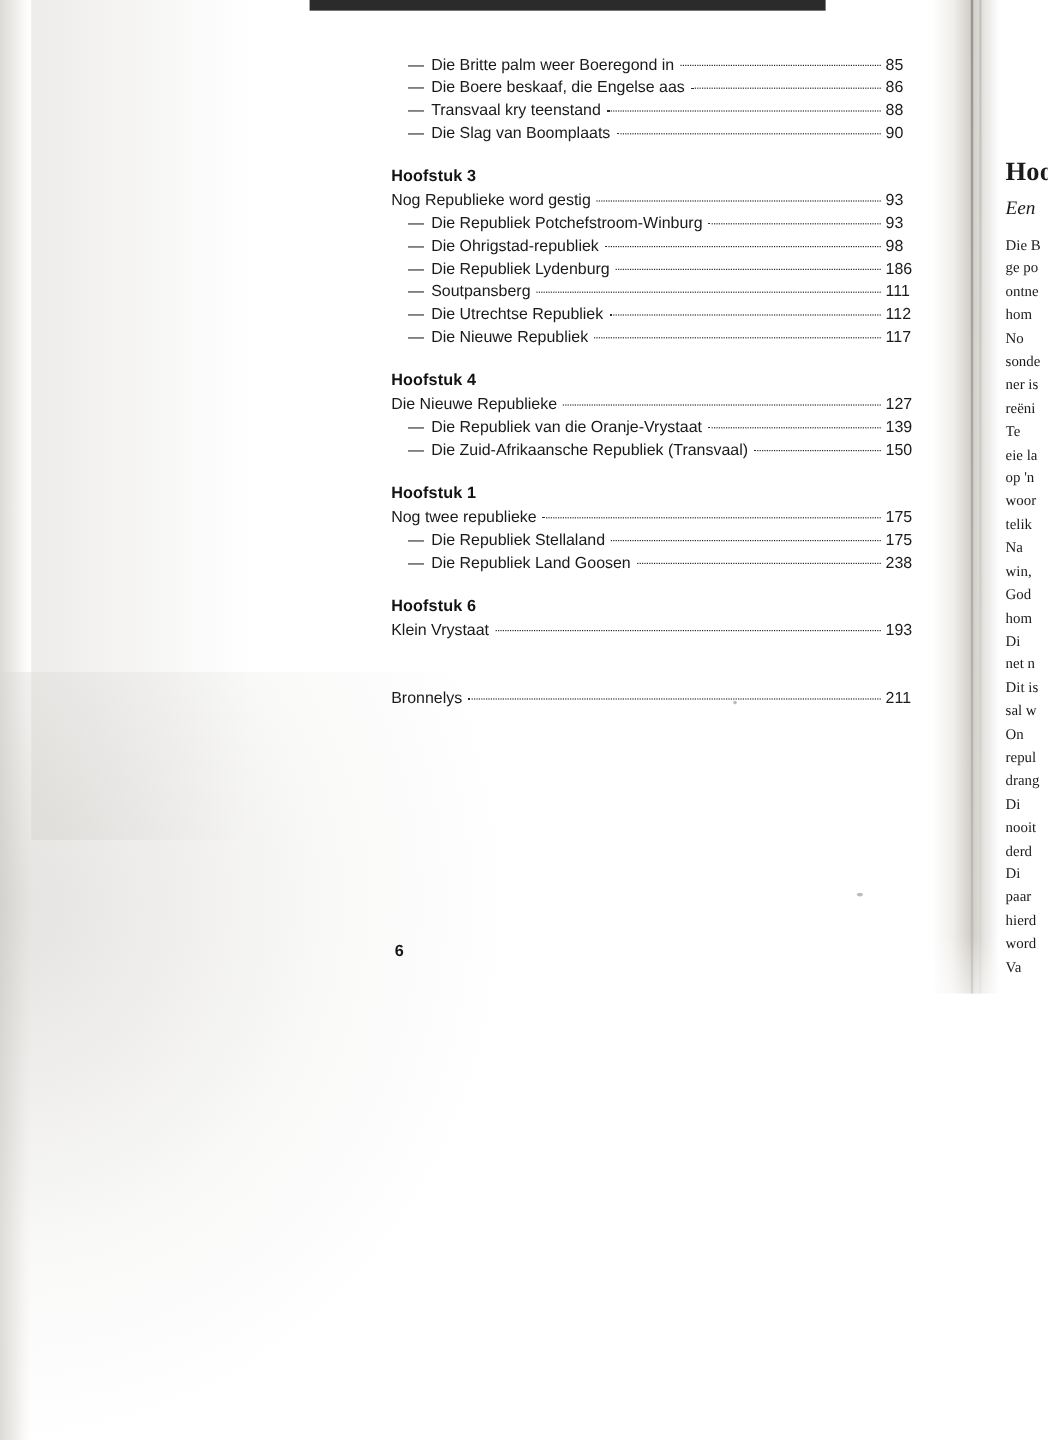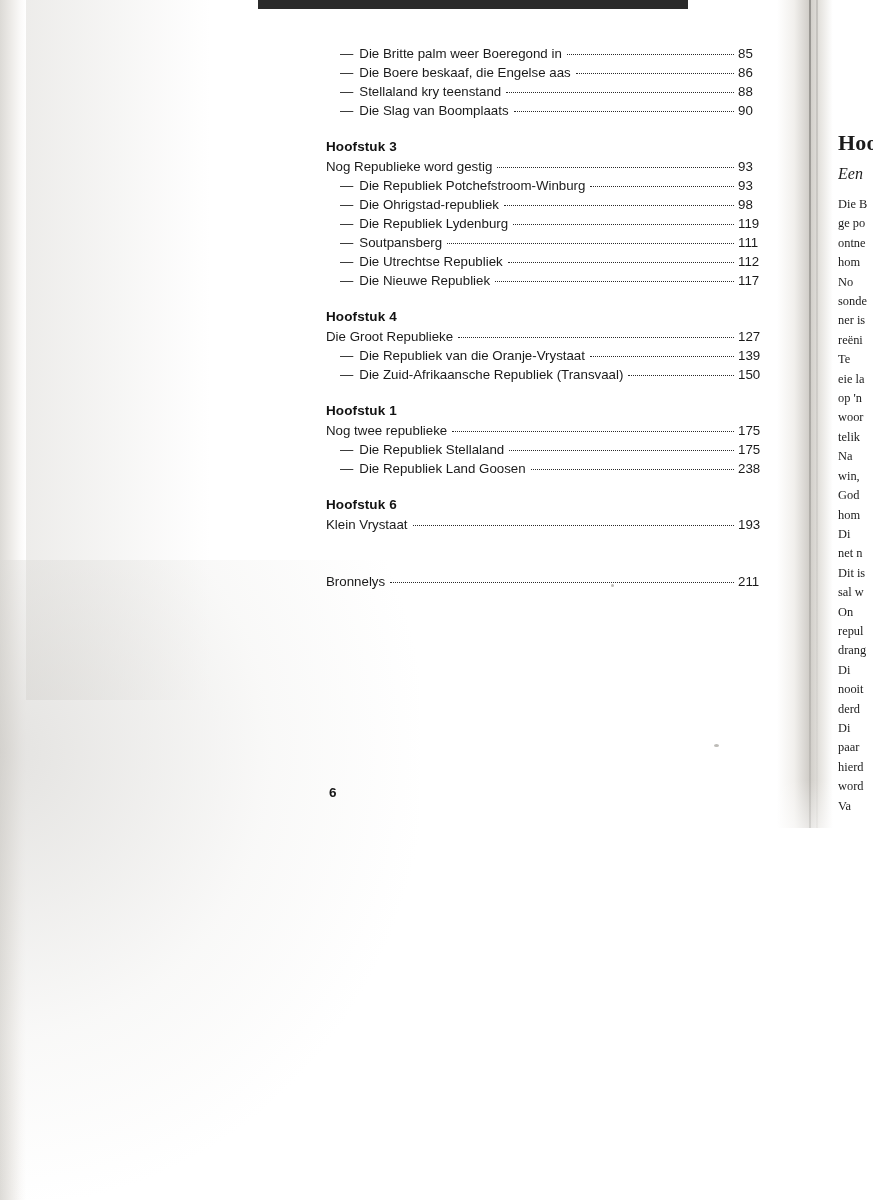--- a/index.html
+++ b/index.html
@@ -201,21 +201,21 @@
         <span class="pg">85</span>
       </div>
       <div class="toc-row indent">
         <span class="dash">—</span>
         <span class="t">Die Boere beskaaf, die Engelse aas</span>
         <span class="leader"></span>
         <span class="pg">86</span>
       </div>
       <div class="toc-row indent">
         <span class="dash">—</span>
-        <span class="t">Stellaland kry teenstand</span>
+        <span class="t">Transvaal kry teenstand</span>
         <span class="leader"></span>
         <span class="pg">88</span>
       </div>
       <div class="toc-row indent">
         <span class="dash">—</span>
         <span class="t">Die Slag van Boomplaats</span>
         <span class="leader"></span>
         <span class="pg">90</span>
       </div>
     </div>
@@ -236,21 +236,21 @@
       <div class="toc-row indent">
         <span class="dash">—</span>
         <span class="t">Die Ohrigstad-republiek</span>
         <span class="leader"></span>
         <span class="pg">98</span>
       </div>
       <div class="toc-row indent">
         <span class="dash">—</span>
         <span class="t">Die Republiek Lydenburg</span>
         <span class="leader"></span>
-        <span class="pg">119</span>
+        <span class="pg">186</span>
       </div>
       <div class="toc-row indent">
         <span class="dash">—</span>
         <span class="t">Soutpansberg</span>
         <span class="leader"></span>
         <span class="pg">111</span>
       </div>
       <div class="toc-row indent">
         <span class="dash">—</span>
         <span class="t">Die Utrechtse Republiek</span>
@@ -261,21 +261,21 @@
         <span class="dash">—</span>
         <span class="t">Die Nieuwe Republiek</span>
         <span class="leader"></span>
         <span class="pg">117</span>
       </div>
     </div>
     <div class="group-gap"></div>
     <div class="toc-group">
       <div class="chapter-head">Hoofstuk 4</div>
       <div class="toc-row">
-        <span class="t">Die Groot Republieke</span>
+        <span class="t">Die Nieuwe Republieke</span>
         <span class="leader"></span>
         <span class="pg">127</span>
       </div>
       <div class="toc-row indent">
         <span class="dash">—</span>
         <span class="t">Die Republiek van die Oranje-Vrystaat</span>
         <span class="leader"></span>
         <span class="pg">139</span>
       </div>
       <div class="toc-row indent">

